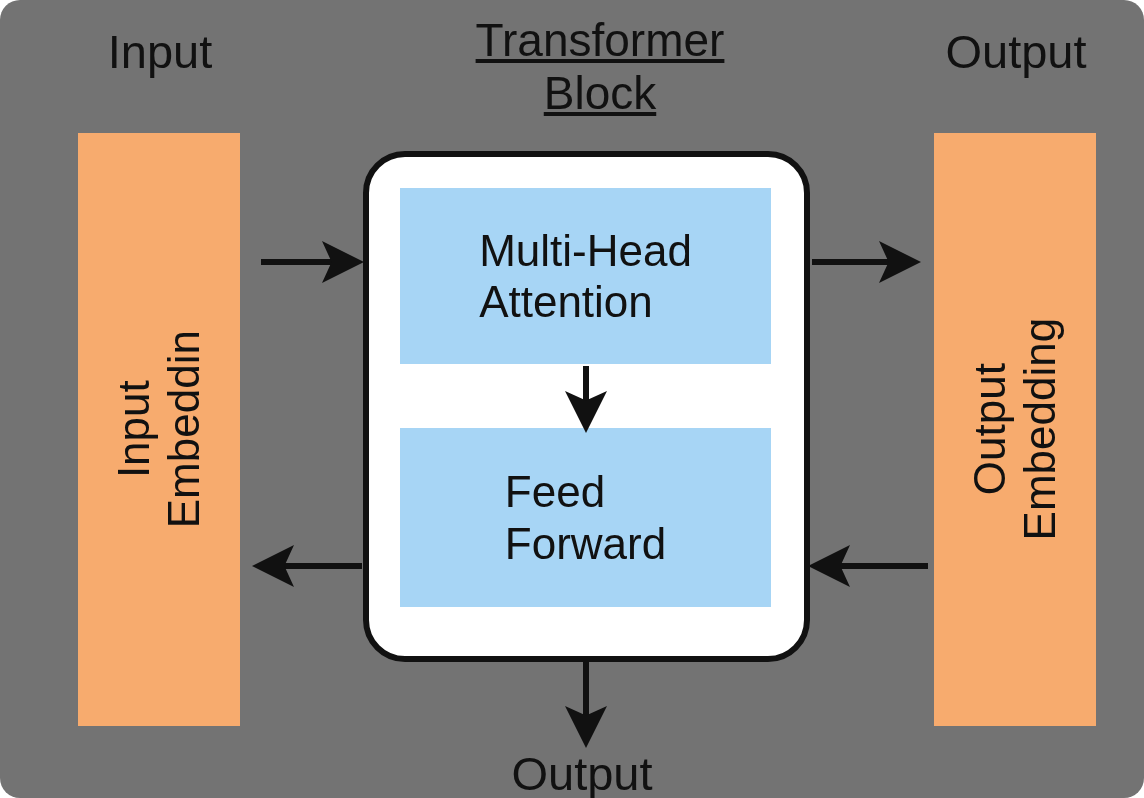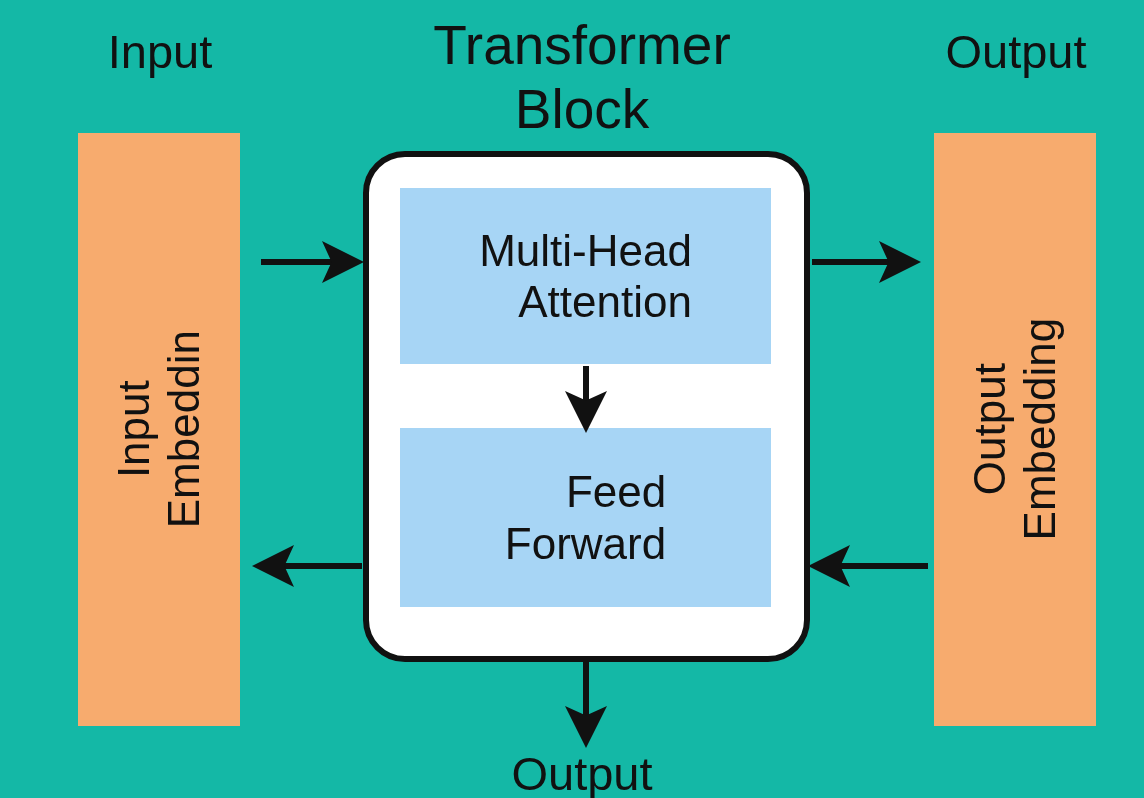--- a/index.html
+++ b/index.html
@@ -7,22 +7,23 @@
     padding: 0;
     background: #ffffff;
   }
   body {
     font-family: "Liberation Sans", "DejaVu Sans", sans-serif;
   }
   #diagram-root {
     position: relative;
     width: 1144px;
     height: 798px;
-    background: #14b8a6;
+    background: #737373;
     overflow: hidden;
+    border-radius: 20px;
   }
 
   
   .label {
     position: absolute;
     color: #111111;
     font-weight: 400;
     text-align: center;
     line-height: 1.12;
     white-space: pre-line;
@@ -36,25 +37,26 @@
     width: 200px;
     font-size: 47px;
   }
   .caption-output-top {
     left: 916px;
     top: 26px;
     width: 200px;
     font-size: 47px;
   }
   .caption-center-title {
-    left: 422px;
+    left: 440px;
     top: 14px;
     width: 320px;
-    font-size: 55px;
+    font-size: 46px;
     line-height: 1.16;
+    text-decoration: underline;
   }
   .caption-output-bottom {
     left: 462px;
     top: 748px;
     width: 240px;
     font-size: 47px;
   }
 
   
   .embed-col {
@@ -93,21 +95,21 @@
   
   .sublayer {
     position: absolute;
     background: #A7D5F5;
     display: flex;
     align-items: center;
     justify-content: center;
     color: #111111;
     font-size: 44px;
     line-height: 1.16;
-    text-align: right;
+    text-align: left;
     white-space: pre-line;
     user-select: none;
   }
   .sublayer.attention { left: 400px; top: 188px; width: 371px; height: 176px; }
   .sublayer.feedforward { left: 400px; top: 428px; width: 371px; height: 179px; }
 
   
   #arrow-layer {
     position: absolute;
     left: 0;

